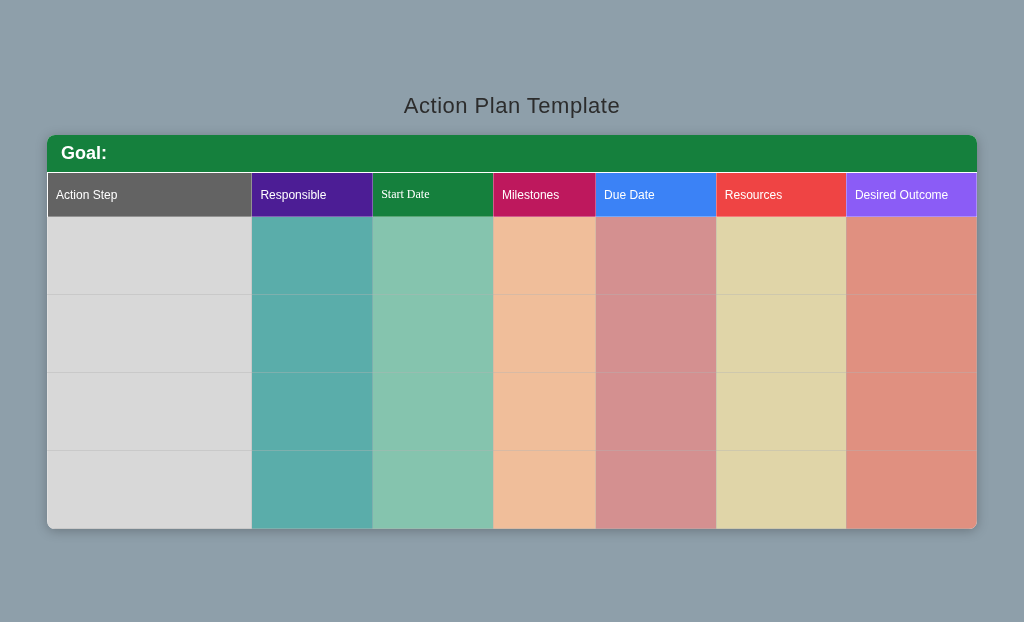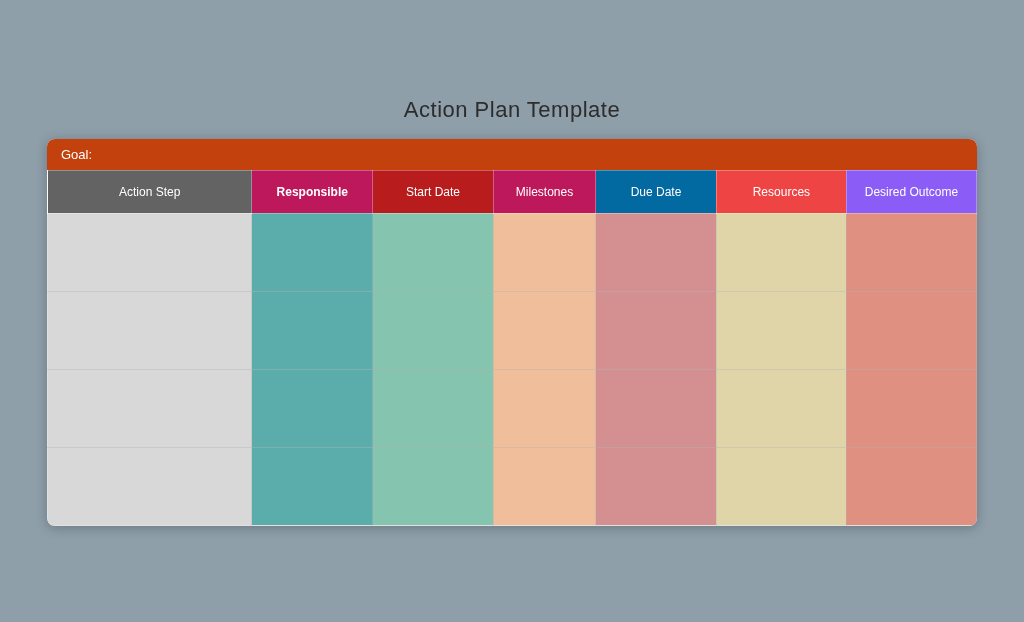--- a/index.html
+++ b/index.html
@@ -34,45 +34,46 @@
 
     .table-container {
       background: #fff;
       border-radius: 8px;
       overflow: hidden;
       width: 930px;
       box-shadow: 0 2px 12px rgba(0,0,0,0.25);
     }
 
     .goal-bar {
-      background-color: #c2410c;
+      background-color: #15803d;
       color: #fff;
-      font-size: 13px;
+      font-size: 18px;
       padding: 8px 14px;
+      font-weight: bold;
     }
 
     table {
       width: 100%;
       border-collapse: collapse;
     }
 
     thead tr th {
       padding: 14px 8px;
       font-size: 12px;
       font-weight: 400;
       color: #fff;
-      text-align: center;
+      text-align: left;
       border: 1px solid rgba(255,255,255,0.3);
     }
 
     .col-action-step { background-color: #636363; width: 22%; }
-    .col-responsible  { background-color: #be185d; width: 13%; font-weight: bold; }
-    .col-start-date   { background-color: #b91c1c; width: 13%; }
+    .col-responsible  { background-color: #4c1d95; width: 13%; }
+    .col-start-date   { background-color: #15803d; width: 13%; font-family: Liberation Serif, serif; }
     .col-milestones   { background-color: #be185d; width: 11%; }
-    .col-due-date     { background-color: #0369a1; width: 13%; }
+    .col-due-date     { background-color: #3b82f6; width: 13%; }
     .col-resources    { background-color: #ef4444; width: 14%; }
     .col-desired      { background-color: #8b5cf6; width: 14%; }
 
     tbody tr td {
       border: 1px solid rgba(180,180,180,0.4);
       height: 78px;
       vertical-align: top;
     }
 
     .cell-action-step { background-color: #d8d8d8; }

